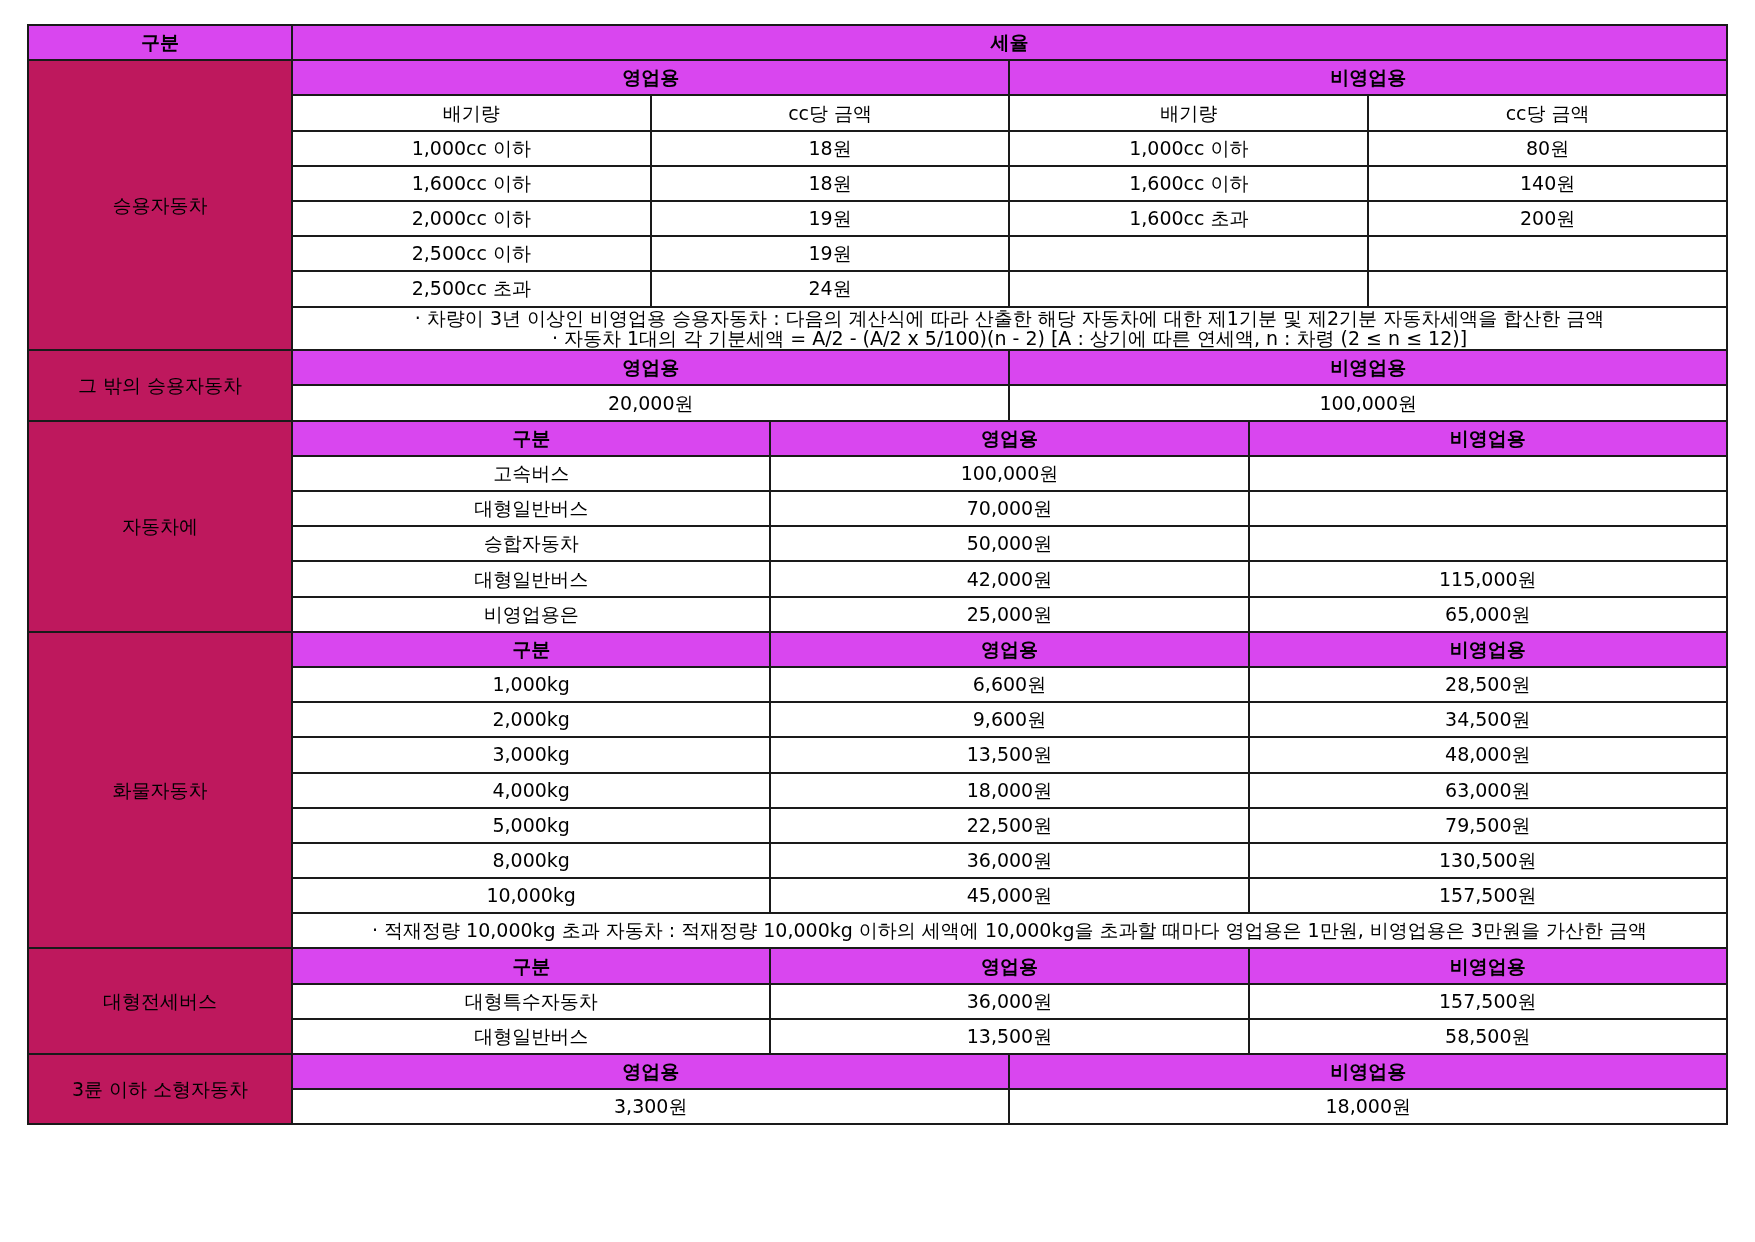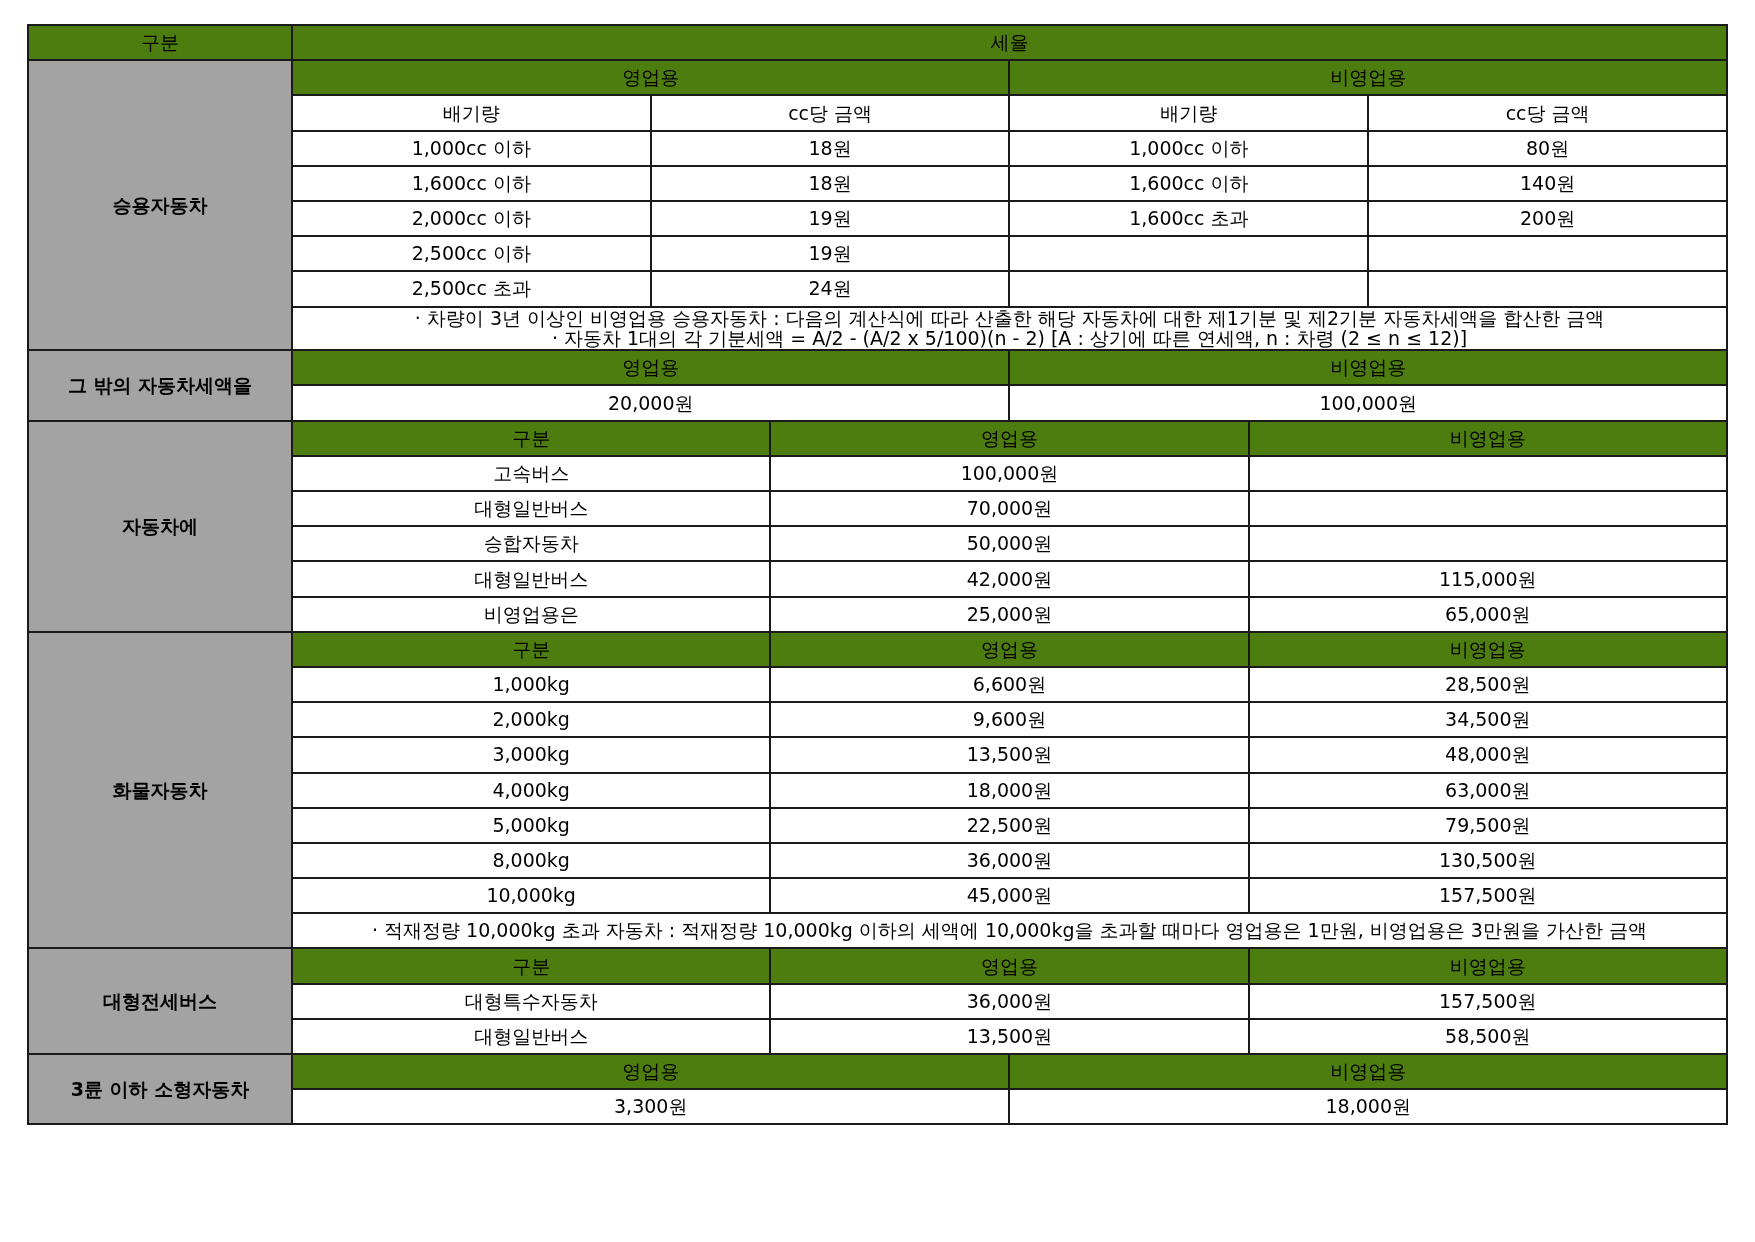--- a/index.html
+++ b/index.html
@@ -4,22 +4,22 @@
 <style>
   html, body { margin: 0; padding: 0; background: #ffffff; }
   body { width: 1755px; height: 1242px; position: relative; overflow: hidden;
          font-family: "DejaVu Sans", "Liberation Sans", sans-serif; color: #000; }
   table.tax { position: absolute; left: 27px; top: 24px; border-collapse: collapse;
               table-layout: fixed; width: 1699px; }
   table.tax td { border: 2px solid #1a1a1a; text-align: center; vertical-align: middle;
                  font-size: 19px; height: 33.2px; padding: 0; line-height: 1.1; white-space: nowrap; }
   col.c-left { width: 264px; }
   col.c-sub { width: 119.58px; }
-  td.hdr { background: #4d7c0f; font-weight: normal; }
-  td.cat { background: #a3a3a3; font-weight: bold; font-size: 20px; }
+  td.hdr { background: #d946ef; font-weight: bold; }
+  td.cat { background: #be185d; font-weight: normal; font-size: 20px; }
   td.note { text-align: left; padding-left: 2px; font-size: 19px; line-height: 31px; height: 62px; white-space: nowrap; margin-left: 8px; }
   td.note1 { height: 33px; line-height: 31px; }
 </style>
 </head>
 <body>
 
 <table class="tax">
   <colgroup>
     <col class="c-left">
     <col class="c-sub">
@@ -84,21 +84,21 @@
       <td colspan="3"></td>
     </tr>
     <tr>
       <td class="note" colspan="12">
         <div>· 차량이 3년 이상인 비영업용 승용자동차 : 다음의 계산식에 따라 산출한 해당 자동차에 대한 제1기분 및 제2기분 자동차세액을 합산한 금액</div>
         <div>· 자동차 1대의 각 기분세액 = A/2 - (A/2 x 5/100)(n - 2) [A : 상기에 따른 연세액, n : 차령 (2 ≤ n ≤ 12)]</div>
       </td>
     </tr>
 
     <tr>
-      <td class="cat" rowspan="2">그 밖의 자동차세액을</td>
+      <td class="cat" rowspan="2">그 밖의 승용자동차</td>
       <td class="hdr" colspan="6">영업용</td>
       <td class="hdr" colspan="6">비영업용</td>
     </tr>
     <tr>
       <td colspan="6">20,000원</td>
       <td colspan="6">100,000원</td>
     </tr>
 
     <tr>
       <td class="cat" rowspan="6">자동차에</td>

